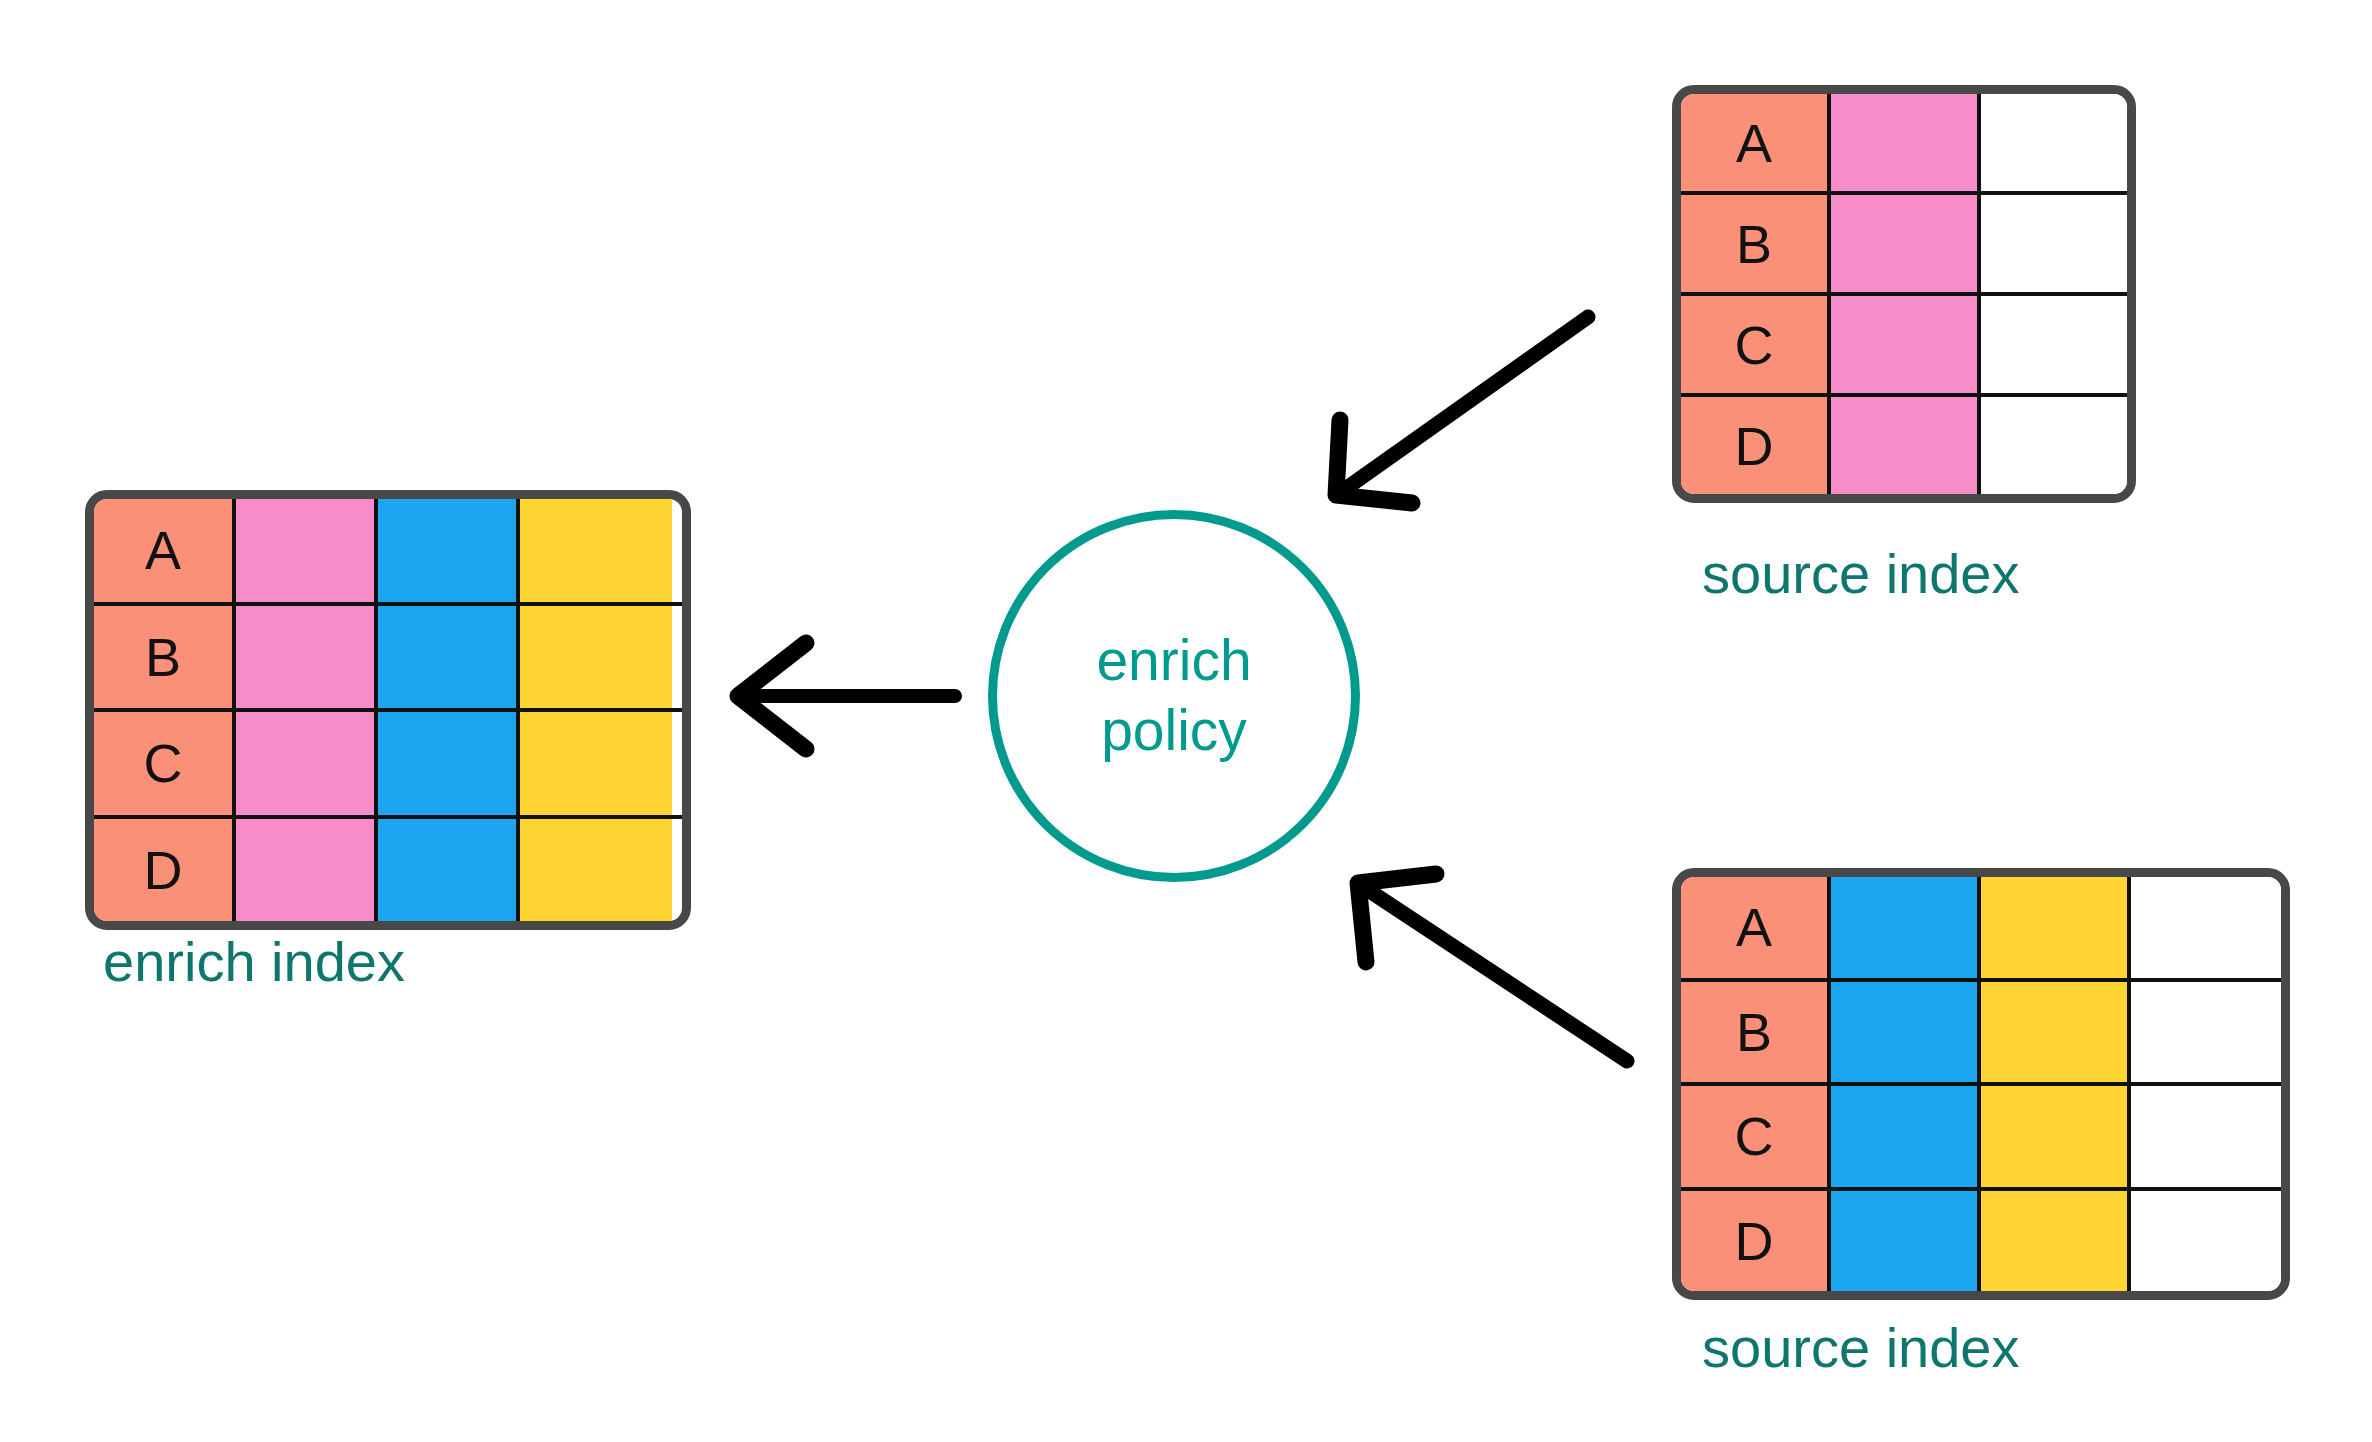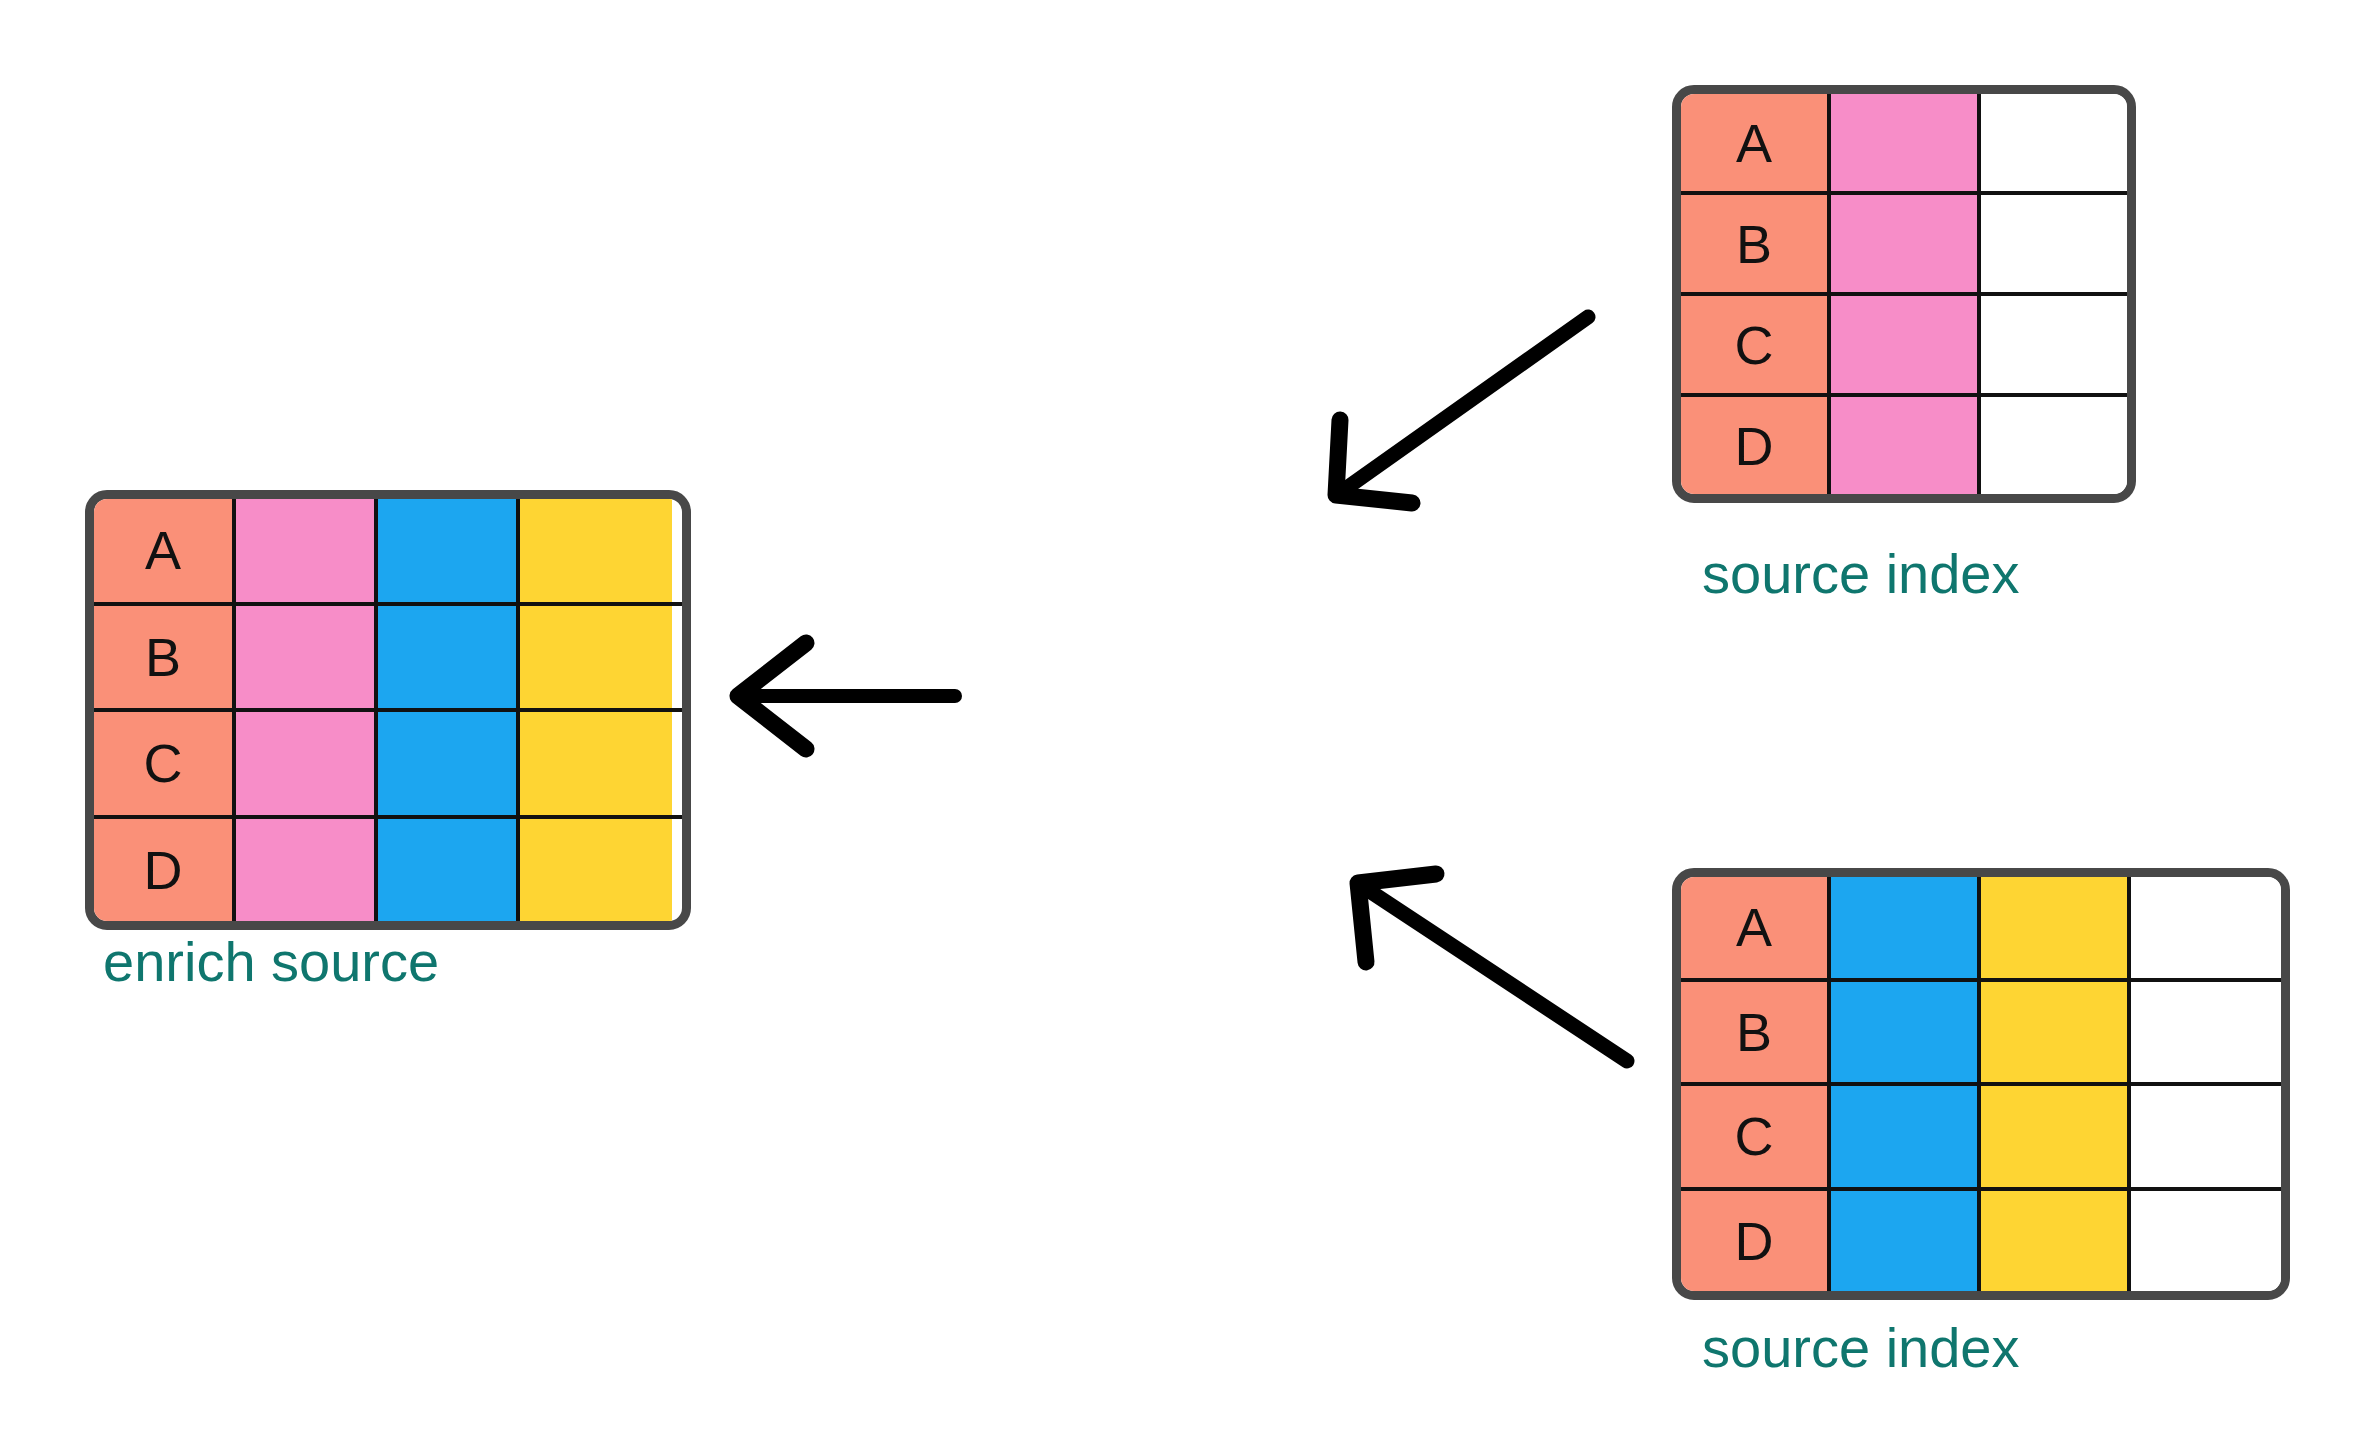--- a/index.html
+++ b/index.html
@@ -100,21 +100,21 @@
     </div>
 
     <div class="idx-row">
       <div class="idx-cell" style="width:142px;background:#FA9078;">D</div>
       <div class="idx-cell" style="width:142px;background:#F78DC8;"></div>
       <div class="idx-cell" style="width:142px;background:#1CA6F0;"></div>
       <div class="idx-cell" style="width:152px;background:#FED533;"></div>
     </div>
   </div>
 
-  <div class="caption" style="left:103px;top:934px;">enrich source</div>
+  <div class="caption" style="left:103px;top:934px;">enrich index</div>
 
   <div class="idx-table" id="source-index-top-table" style="left:1672px;top:85px;width:464px;height:418px;">
 
     <div class="idx-row">
       <div class="idx-cell" style="width:150px;background:#FA9078;">A</div>
       <div class="idx-cell" style="width:150px;background:#F78DC8;"></div>
       <div class="idx-cell" style="width:156px;background:#FFFFFF;"></div>
     </div>
 
     <div class="idx-row">
@@ -164,20 +164,24 @@
     <div class="idx-row">
       <div class="idx-cell" style="width:150px;background:#FA9078;">D</div>
       <div class="idx-cell" style="width:150px;background:#1CA6F0;"></div>
       <div class="idx-cell" style="width:150px;background:#FED533;"></div>
       <div class="idx-cell" style="width:150px;background:#FFFFFF;"></div>
     </div>
   </div>
 
   <div class="caption" style="left:1702px;top:1320px;">source index</div>
 
+  <div class="policy-circle" style="left:988px;top:510px;width:372px;height:372px;">
+    <div class="policy-text">enrich
+policy</div>
+  </div>
 
   <svg class="arrows" viewBox="0 0 2372 1442" width="2372" height="1442">
 
     <g>
       <line x1="955" y1="696" x2="748" y2="696" stroke="#000000" stroke-width="14" stroke-linecap="round"></line>
       <polyline points="806,643 738,696 806,749" fill="none" stroke="#000000" stroke-width="17" stroke-linecap="round" stroke-linejoin="round"></polyline>
     </g>
 
     <g>
       <line x1="1588" y1="317" x2="1348" y2="487" stroke="#000000" stroke-width="15" stroke-linecap="round"></line>

